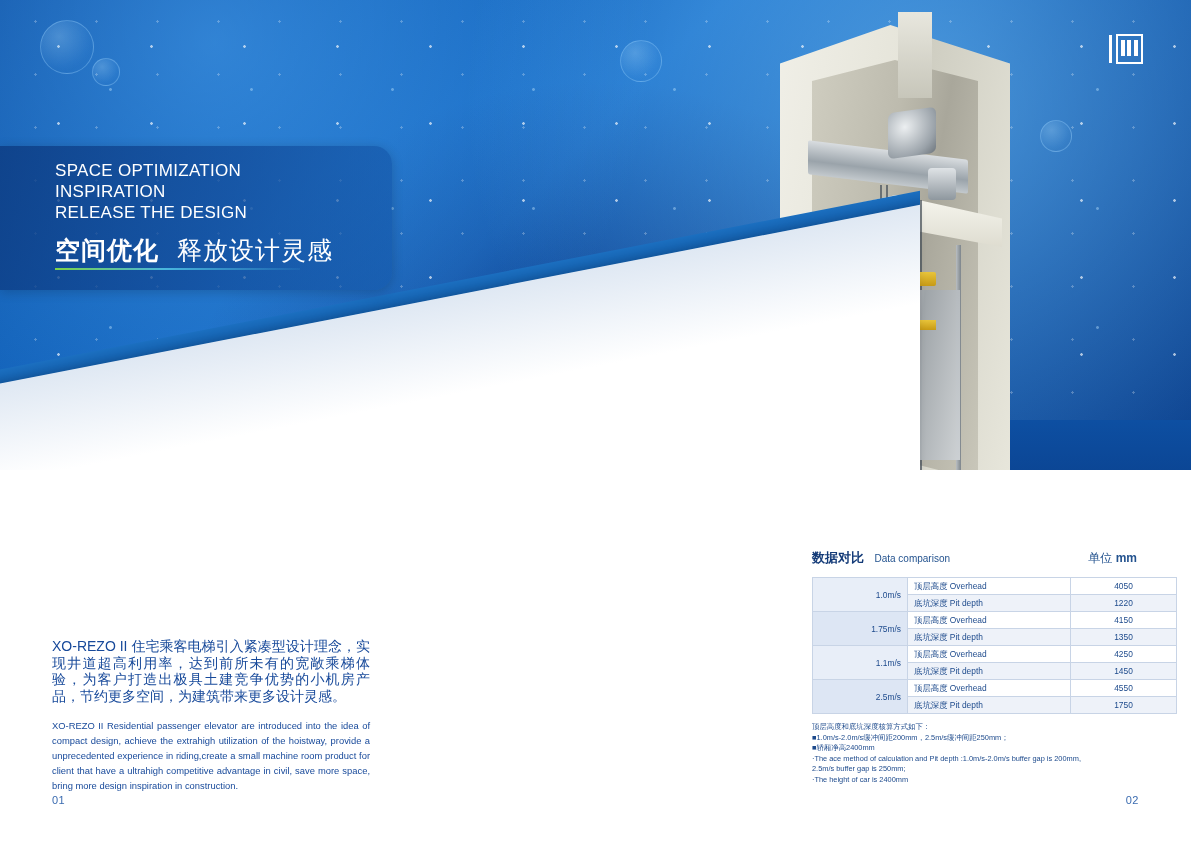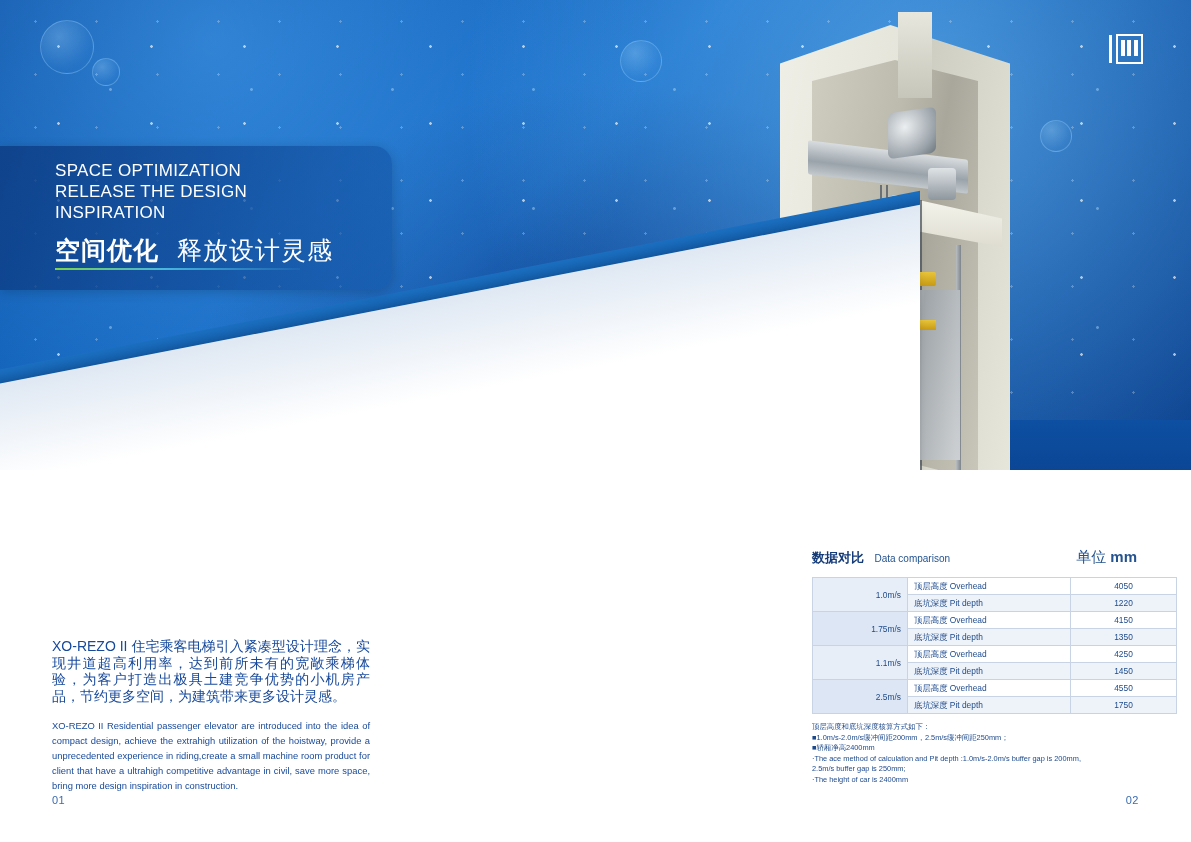--- a/index.html
+++ b/index.html
@@ -279,21 +279,21 @@
     justify-content: space-between;
     margin-bottom: 10px;
   }
   .data-title-cn {
     font-size: 13px; font-weight: 700; color: #143b78;
   }
   .data-title-en {
     font-size: 10px; color: #24538f; margin-left: 6px; font-weight: 400;
   }
   .data-unit {
-    font-size: 15px; color: #24538f;
+    font-size: 12px; color: #24538f;
   }
   .data-unit b { font-weight: 700; }
 
   table.cmp {
     border-collapse: collapse;
     width: 325px;
     table-layout: fixed;
   }
   table.cmp td {
     border: 1px solid #c8d4e6;
@@ -378,22 +378,22 @@
   <div class="slab-edge"></div>
   <div class="slab-edge2"></div>
   <div class="slab"></div>
   <div class="sheet"></div>
   <div class="right-white"></div>
 
   <div class="plaque">
     <div class="plaque-inner">
       <div class="plaque-en">
         <div>SPACE OPTIMIZATION</div>
+        <div>INSPIRATION</div>
         <div>RELEASE THE DESIGN</div>
-        <div>INSPIRATION</div>
       </div>
       <div class="plaque-cn">
         <b>空间优化</b>
         <span>释放设计灵感</span>
       </div>
     </div>
     <div class="plaque-rule"></div>
   </div>
 
   <div class="left-text">

